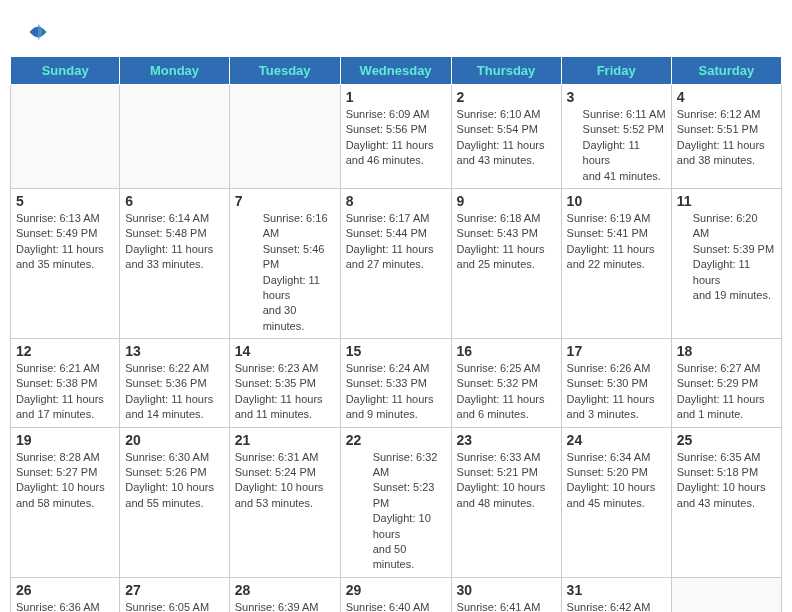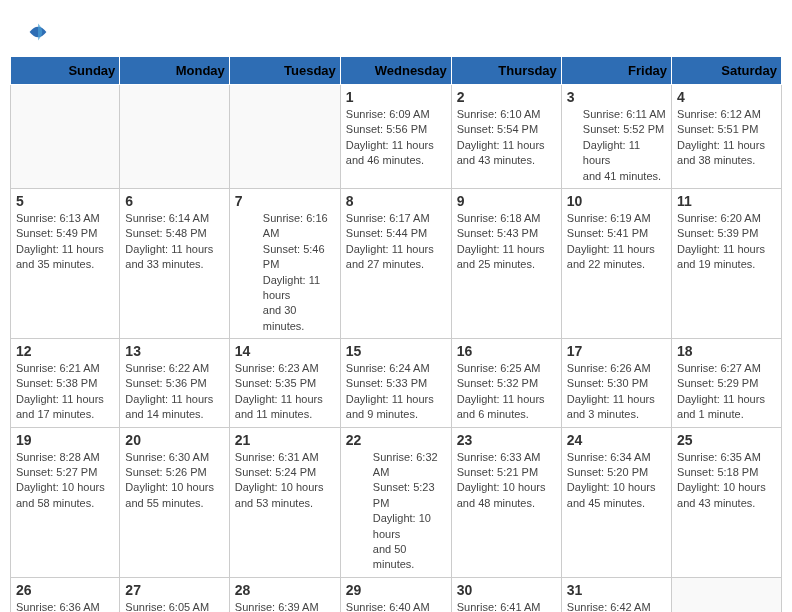--- a/index.html
+++ b/index.html
@@ -48,25 +48,25 @@
     }
     .calendar {
       width: 100%;
       border-collapse: collapse;
       padding: 0 10px;
       margin: 0 10px;
       width: calc(100% - 20px);
     }
     .calendar th {
       background: #2e6db4;
-      color: #000000;
+      color: #5eead4;
       font-size: 13px;
       font-weight: bold;
       padding: 6px 4px;
-      text-align: right;
+      text-align: center;
       border: 1px solid #fff;
     }
     .calendar td {
       vertical-align: top;
       border: 1px solid #ccc;
       padding: 4px 5px;
       width: 113px;
       min-height: 80px;
       font-size: 10.5px;
       color: #333;
@@ -200,21 +200,21 @@
         </td>
         <td>
           <span class="day-num">10</span>
           <div class="day-info" style="white-space: pre-line;">Sunrise: 6:19 AM
 Sunset: 5:41 PM
 Daylight: 11 hours
 and 22 minutes.</div>
         </td>
         <td>
           <span class="day-num">11</span>
-          <div class="day-info" style="white-space: pre-line;">Sunrise: 6:20 AM
+          <div class="day-info" style="white-space: pre-line; margin-left: 16px;">Sunrise: 6:20 AM
 Sunset: 5:39 PM
 Daylight: 11 hours
 and 19 minutes.</div>
         </td>
       </tr>
       <tr class="week-row">
         <td>
           <span class="day-num">12</span>
           <div class="day-info" style="white-space: pre-line;">Sunrise: 6:21 AM
 Sunset: 5:38 PM

